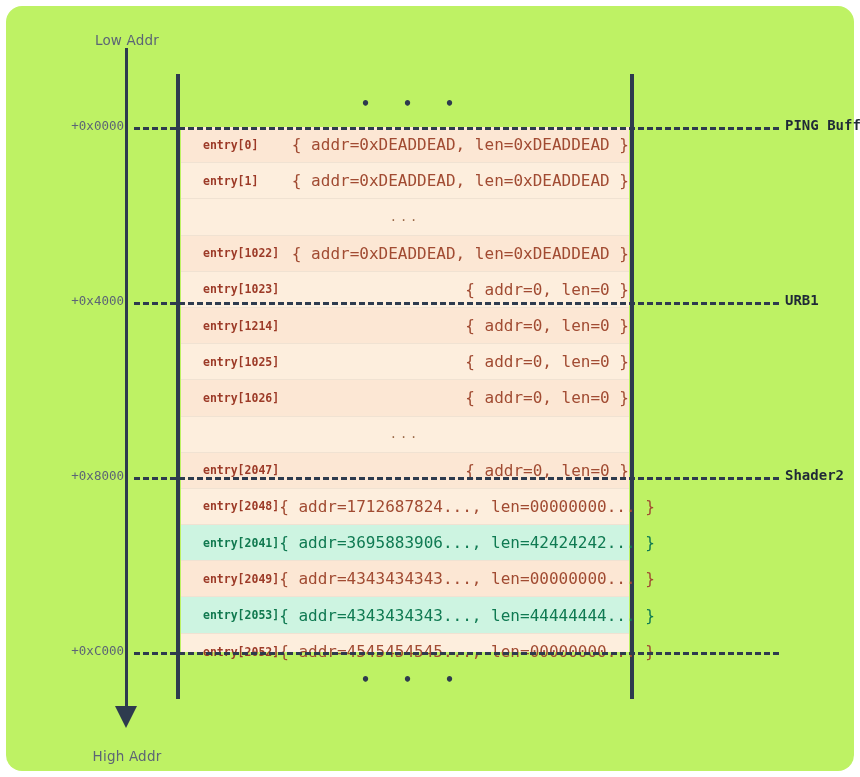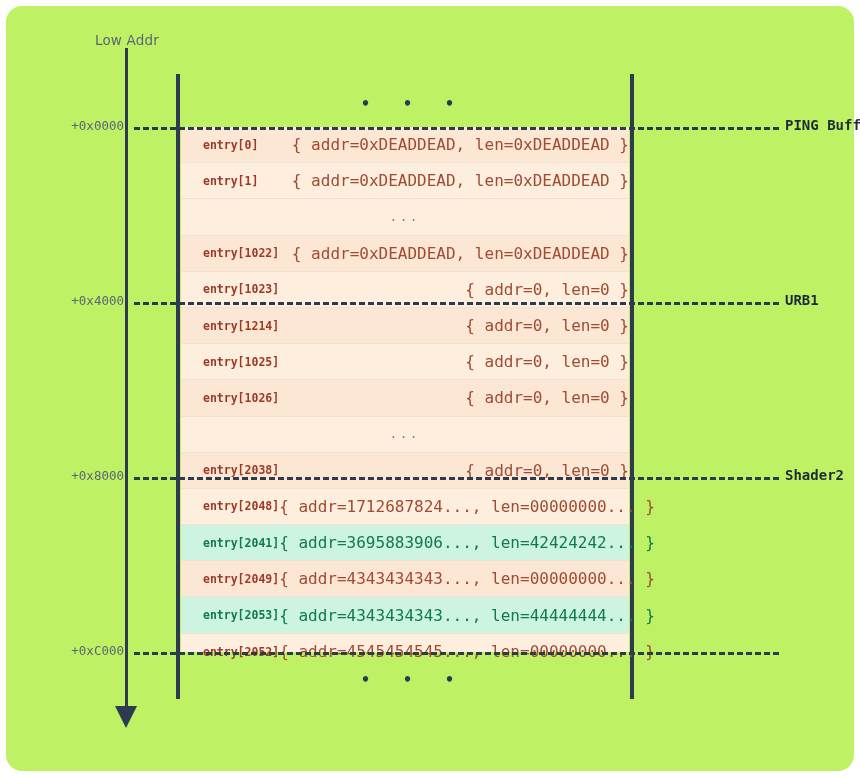--- a/index.html
+++ b/index.html
@@ -170,20 +170,21 @@
 </style>
 </head>
 <body>
 
 <div id="diagram-card">
 
   <div class="layer">
     <div id="axis-label-low">Low Addr</div>
     <div id="axis-line"></div>
     <div id="axis-arrow"></div>
+    <div id="axis-label-high">High Addr</div>
   </div>
 
   <div class="rail" id="rail-left"></div>
   <div class="rail" id="rail-right"></div>
 
   <div class="dots" id="dots-top">• • •</div>
   <div class="dots" id="dots-bottom">• • •</div>
 
   <div id="memory-block">
       <div class="mem-row alt">
@@ -214,21 +215,21 @@
         <span class="row-val">{ addr=0, len=0 }</span>
       </div>
       <div class="mem-row alt">
         <span class="row-key">entry[1026]</span>
         <span class="row-val">{ addr=0, len=0 }</span>
       </div>
       <div class="mem-row ellipsis">
         <span class="row-ellipsis">...</span>
       </div>
       <div class="mem-row alt">
-        <span class="row-key">entry[2038]</span>
+        <span class="row-key">entry[2047]</span>
         <span class="row-val">{ addr=0, len=0 }</span>
       </div>
       <div class="mem-row">
         <span class="row-key">entry[2048]</span>
         <span class="row-val">{ addr=1712687824..., len=00000000... }</span>
       </div>
       <div class="mem-row green">
         <span class="row-key">entry[2041]</span>
         <span class="row-val">{ addr=3695883906..., len=42424242... }</span>
       </div>

